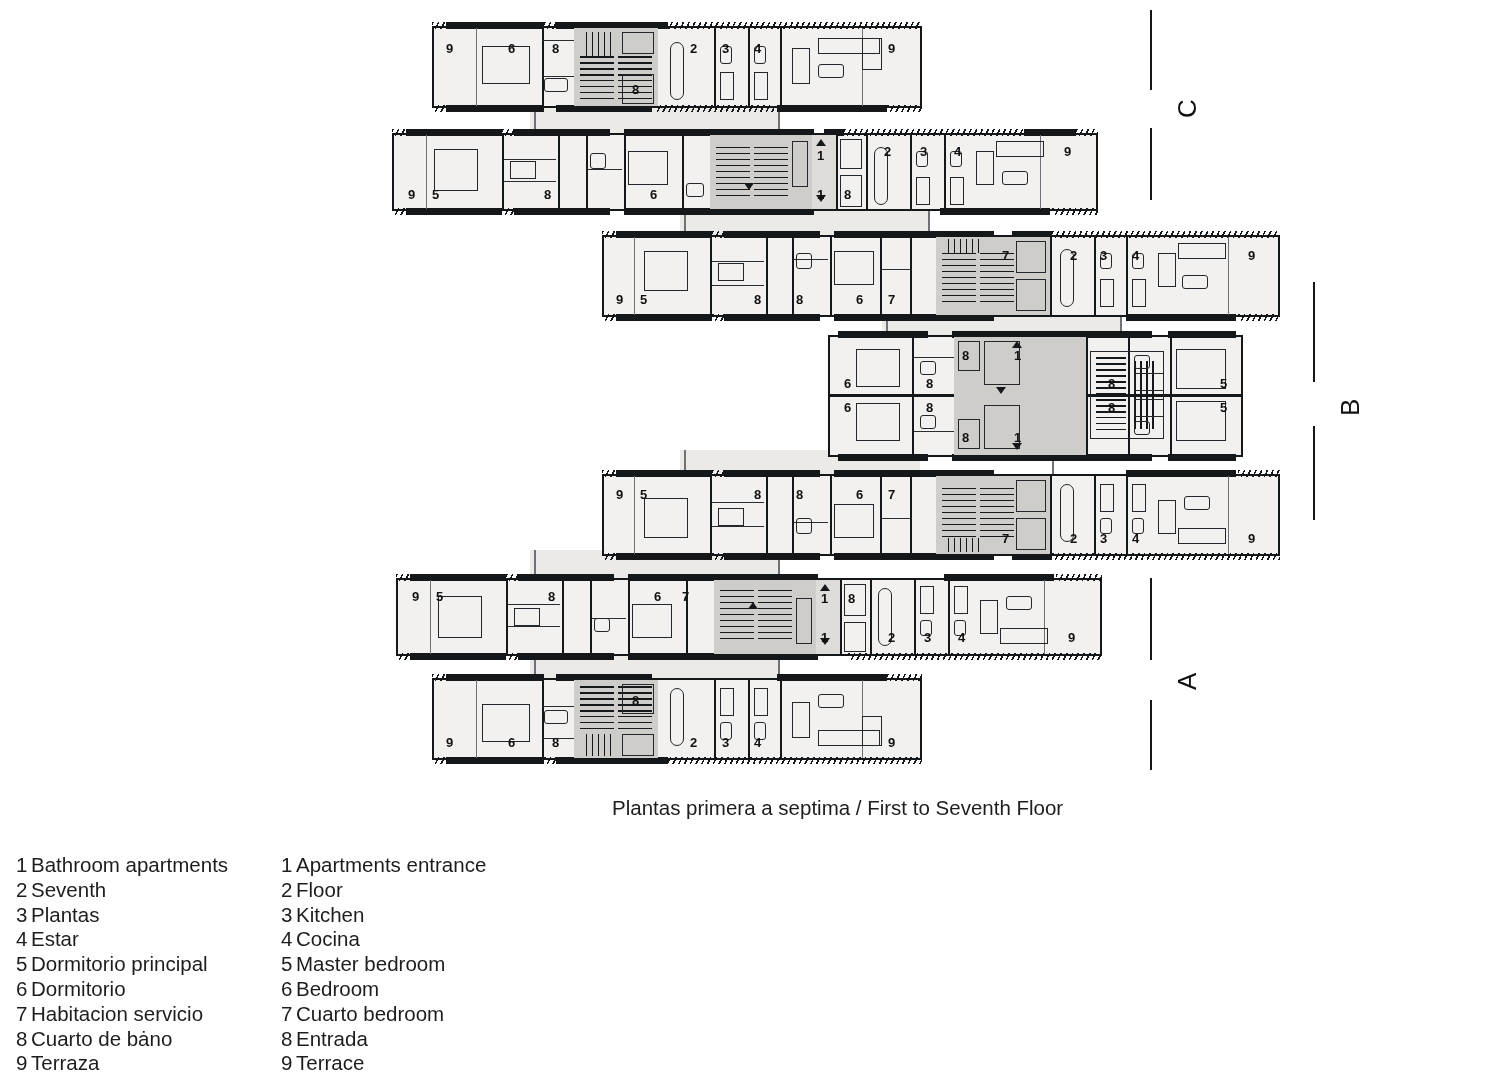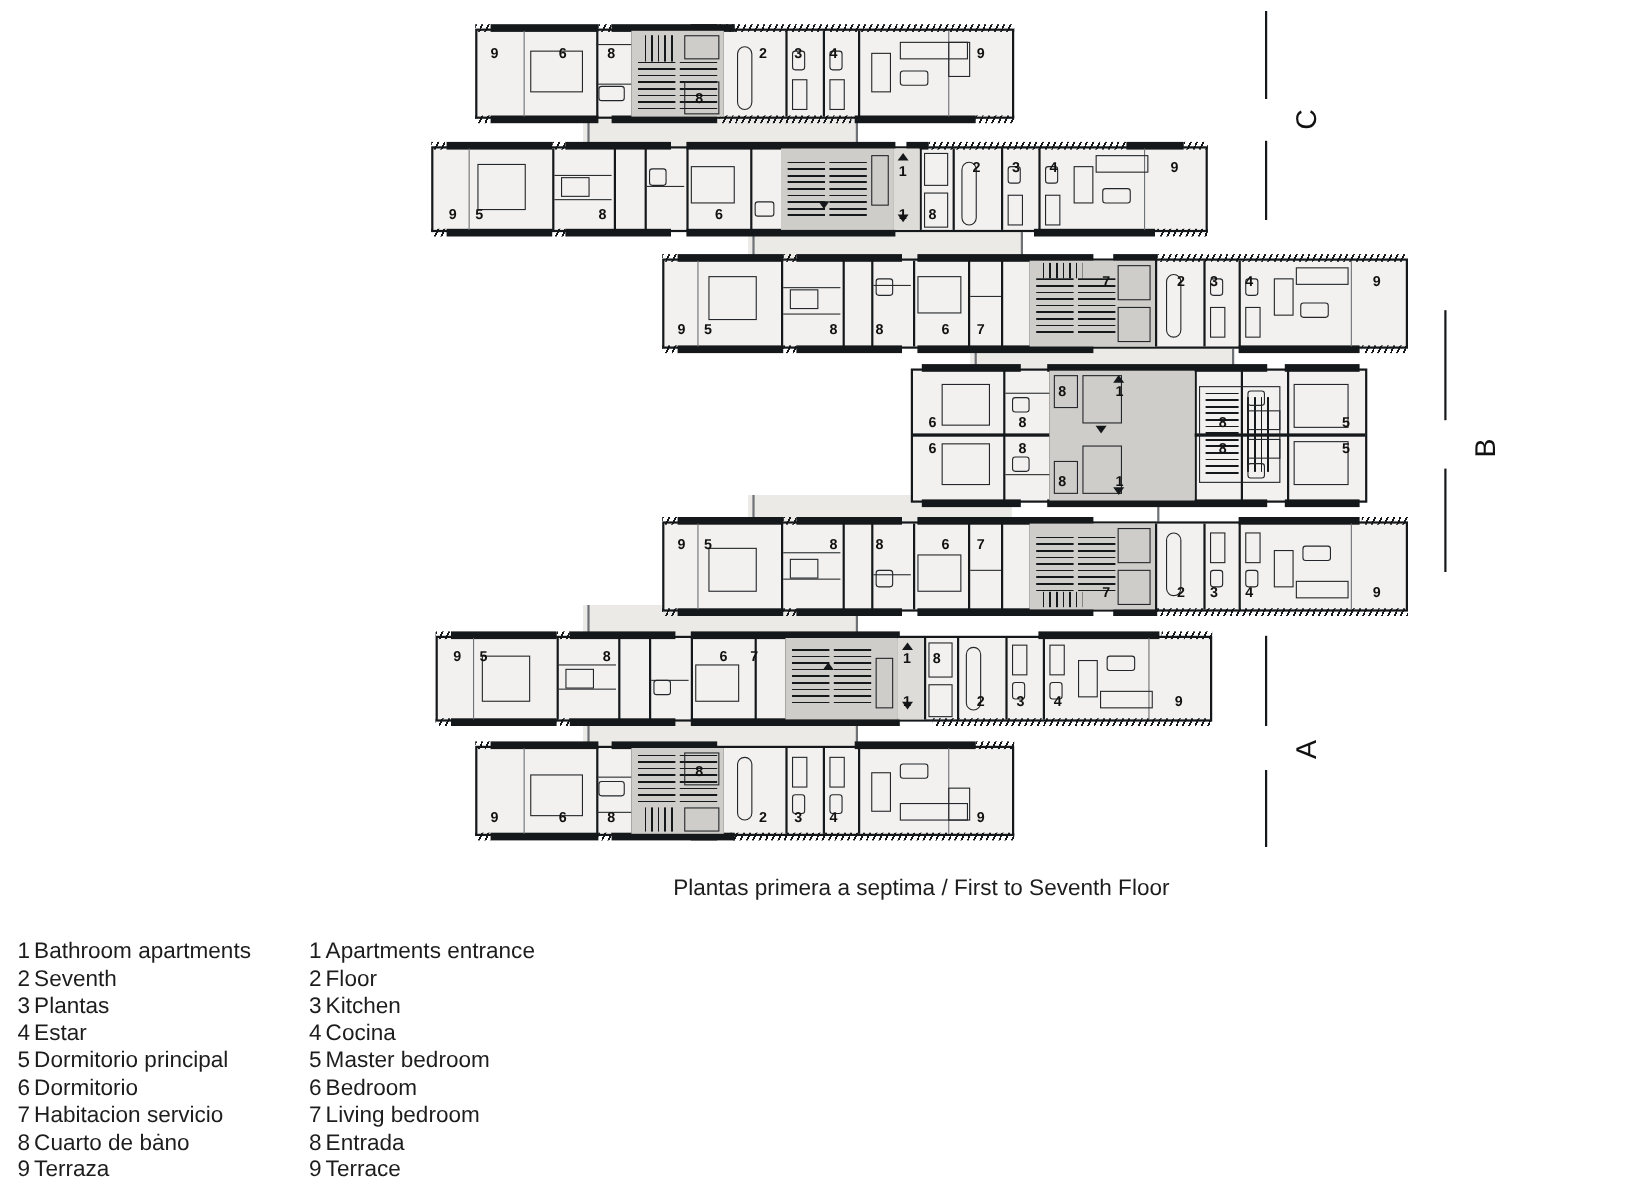--- a/index.html
+++ b/index.html
@@ -603,19 +603,19 @@
         <div class="legrow"><span class="n">8</span><span>Cuarto de bȧno</span></div>
         <div class="legrow"><span class="n">9</span><span>Terraza</span></div>
       </div>
     <div class="legcol en" id="legend-en">
         <div class="legrow"><span class="n">1</span><span>Apartments entrance</span></div>
         <div class="legrow"><span class="n">2</span><span>Floor</span></div>
         <div class="legrow"><span class="n">3</span><span>Kitchen</span></div>
         <div class="legrow"><span class="n">4</span><span>Cocina</span></div>
         <div class="legrow"><span class="n">5</span><span>Master bedroom</span></div>
         <div class="legrow"><span class="n">6</span><span>Bedroom</span></div>
-        <div class="legrow"><span class="n">7</span><span>Living bedroom</span></div>
+        <div class="legrow"><span class="n">7</span><span>Cuarto bedroom</span></div>
         <div class="legrow"><span class="n">8</span><span>Entrada</span></div>
         <div class="legrow"><span class="n">9</span><span>Terrace</span></div>
       </div>
   </div>
 
 </div>
 
 </body></html>

